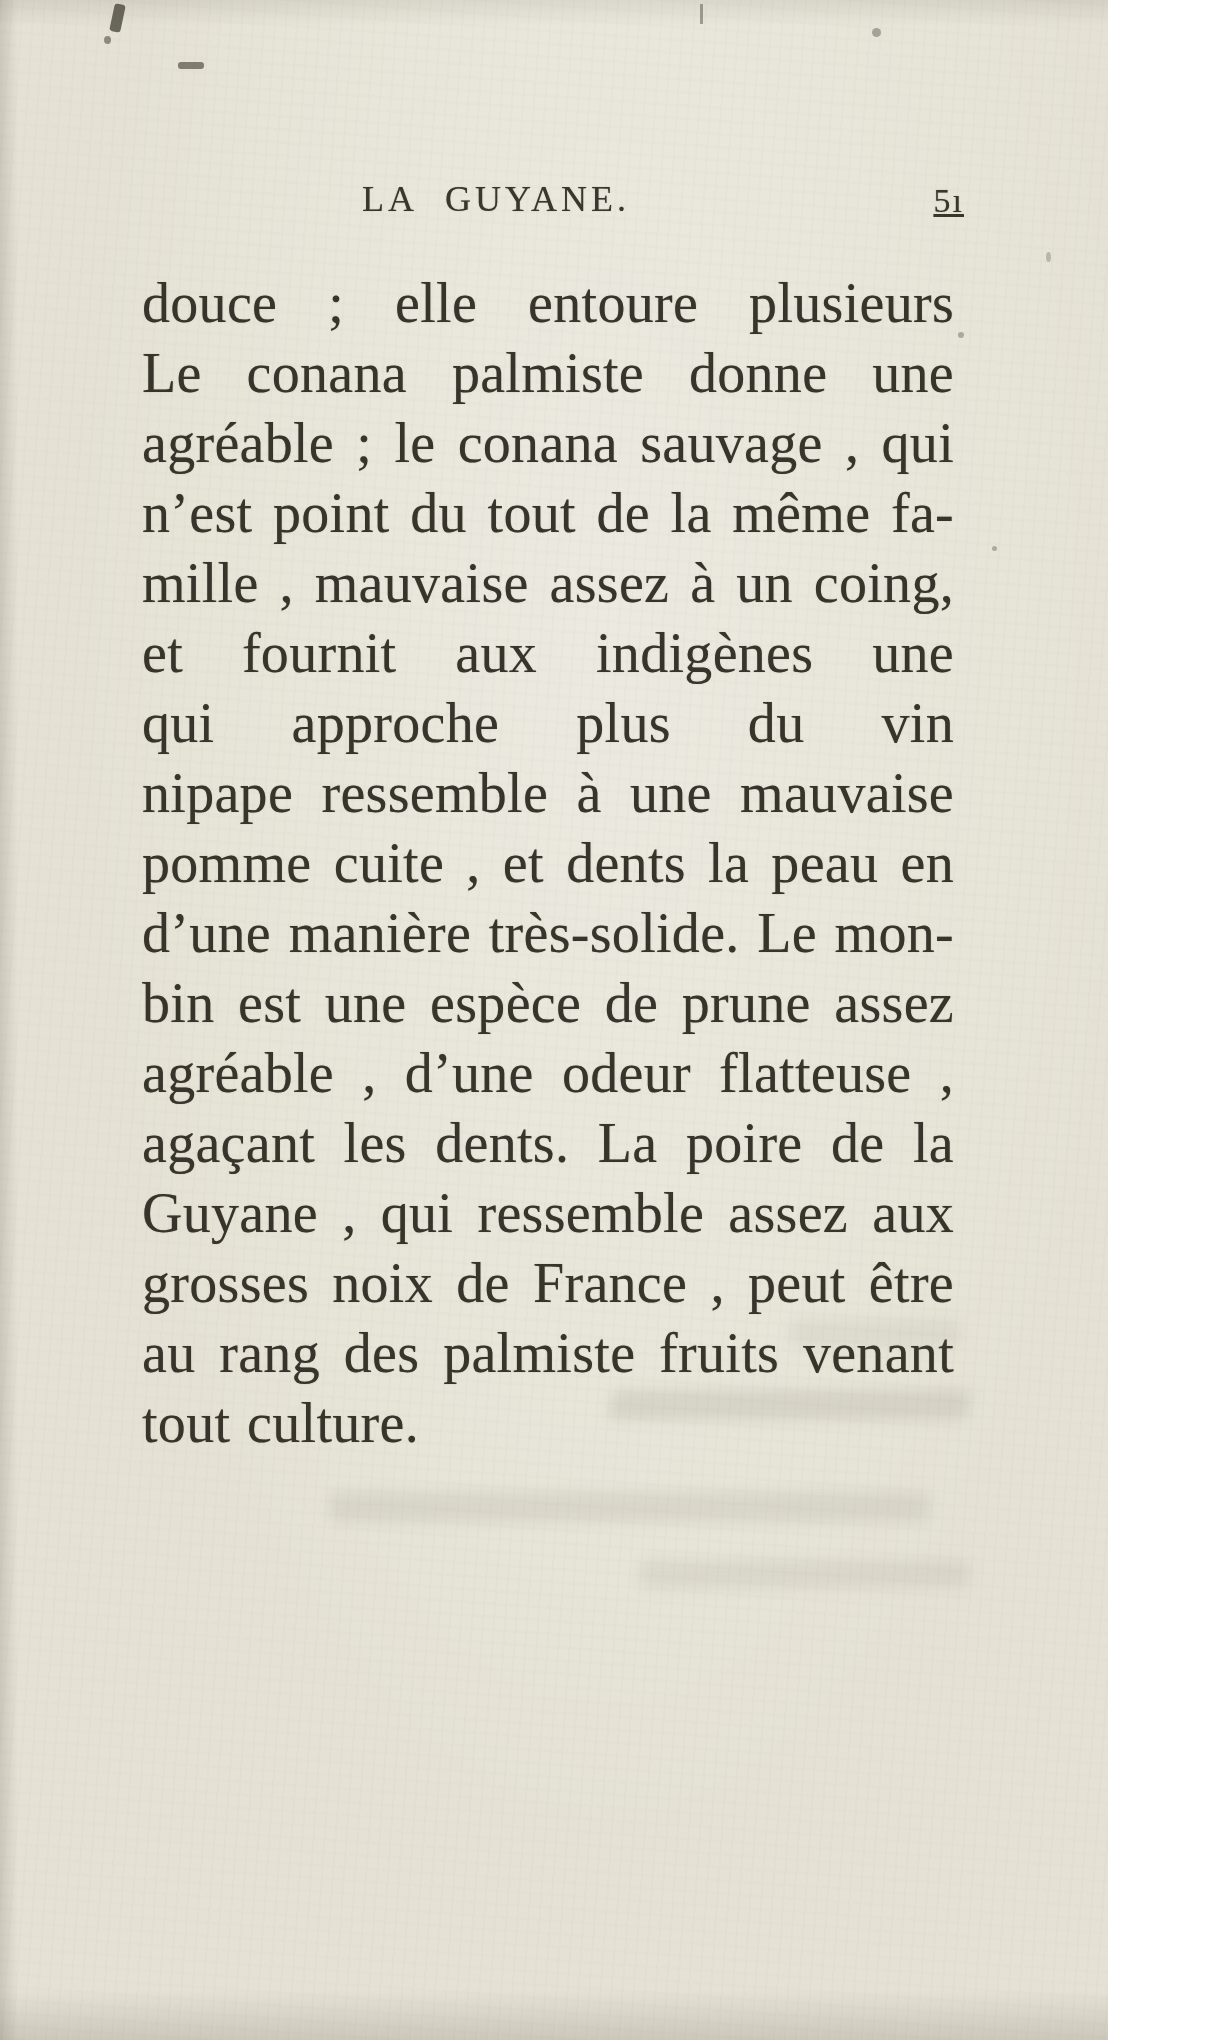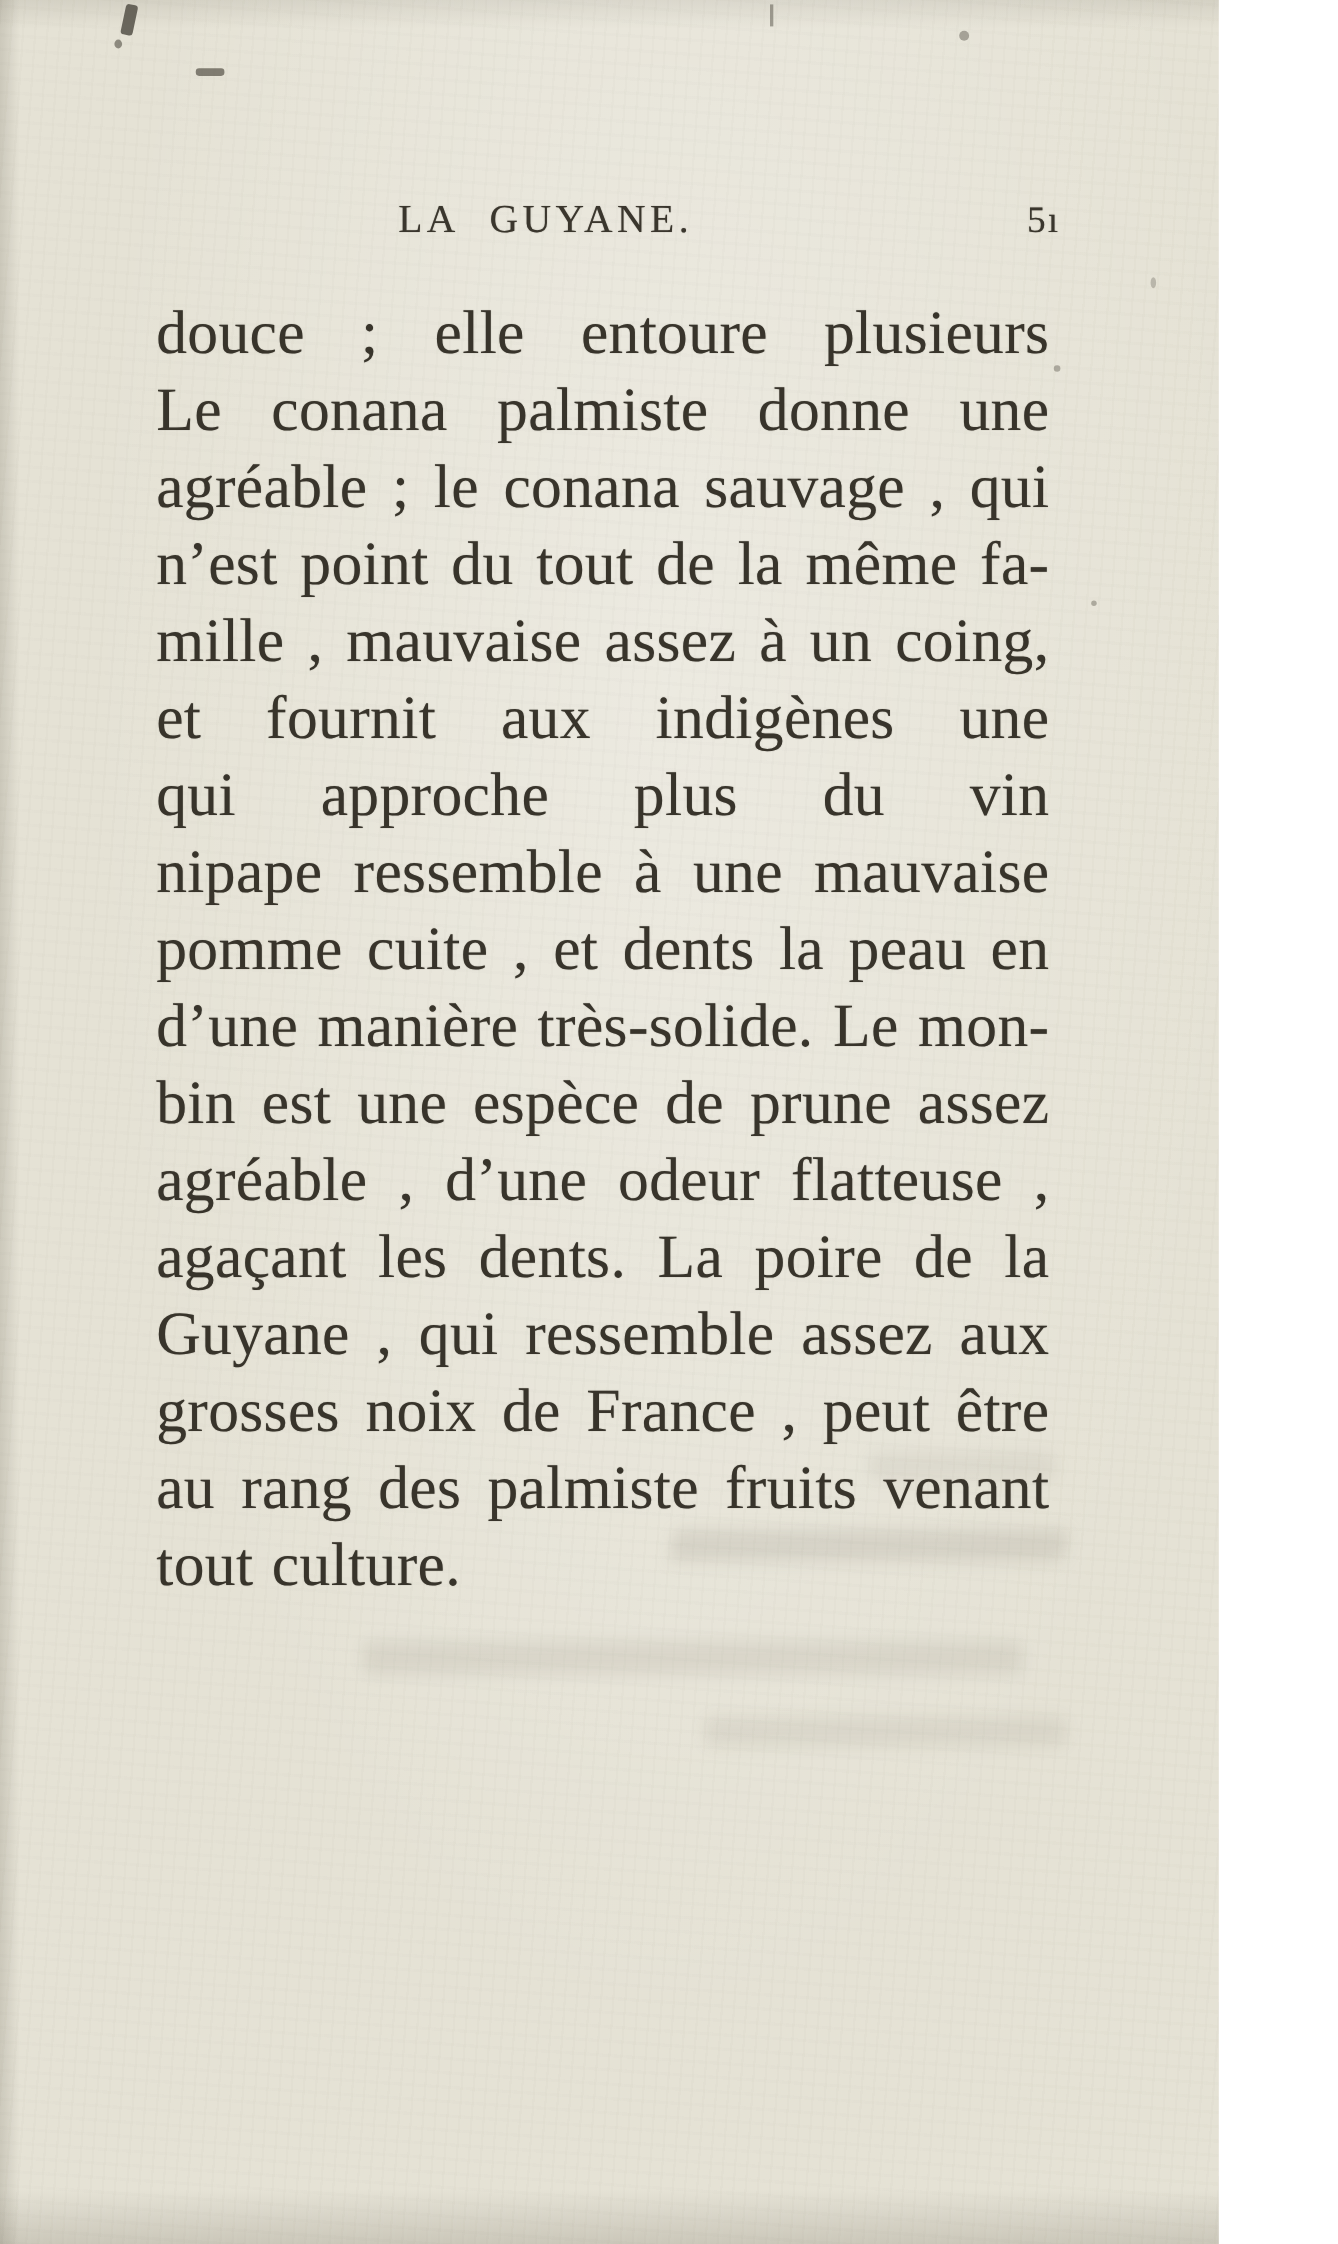--- a/index.html
+++ b/index.html
@@ -30,20 +30,21 @@
     transform:translateX(-112px);
     font-size:36px;letter-spacing:4px;word-spacing:16px;
     color:#3a362d;
     text-shadow:0 0 1px rgba(58,54,45,.55);
   }
   .page-number{
     position:absolute;right:252px;top:4px;
     font-size:34px;letter-spacing:2px;
     color:#3a362d;
     text-shadow:0 0 1px rgba(58,54,45,.55);
+    text-decoration:underline;
   }
   .text-block{
     position:absolute;top:268px;left:142px;width:812px;
     font-size:56px;
     letter-spacing:.3px;word-spacing:2.5px;
     color:#38342b;
     text-shadow:0 0 1px rgba(56,52,43,.45);
   }
   .line{
     height:70px;line-height:70px;

